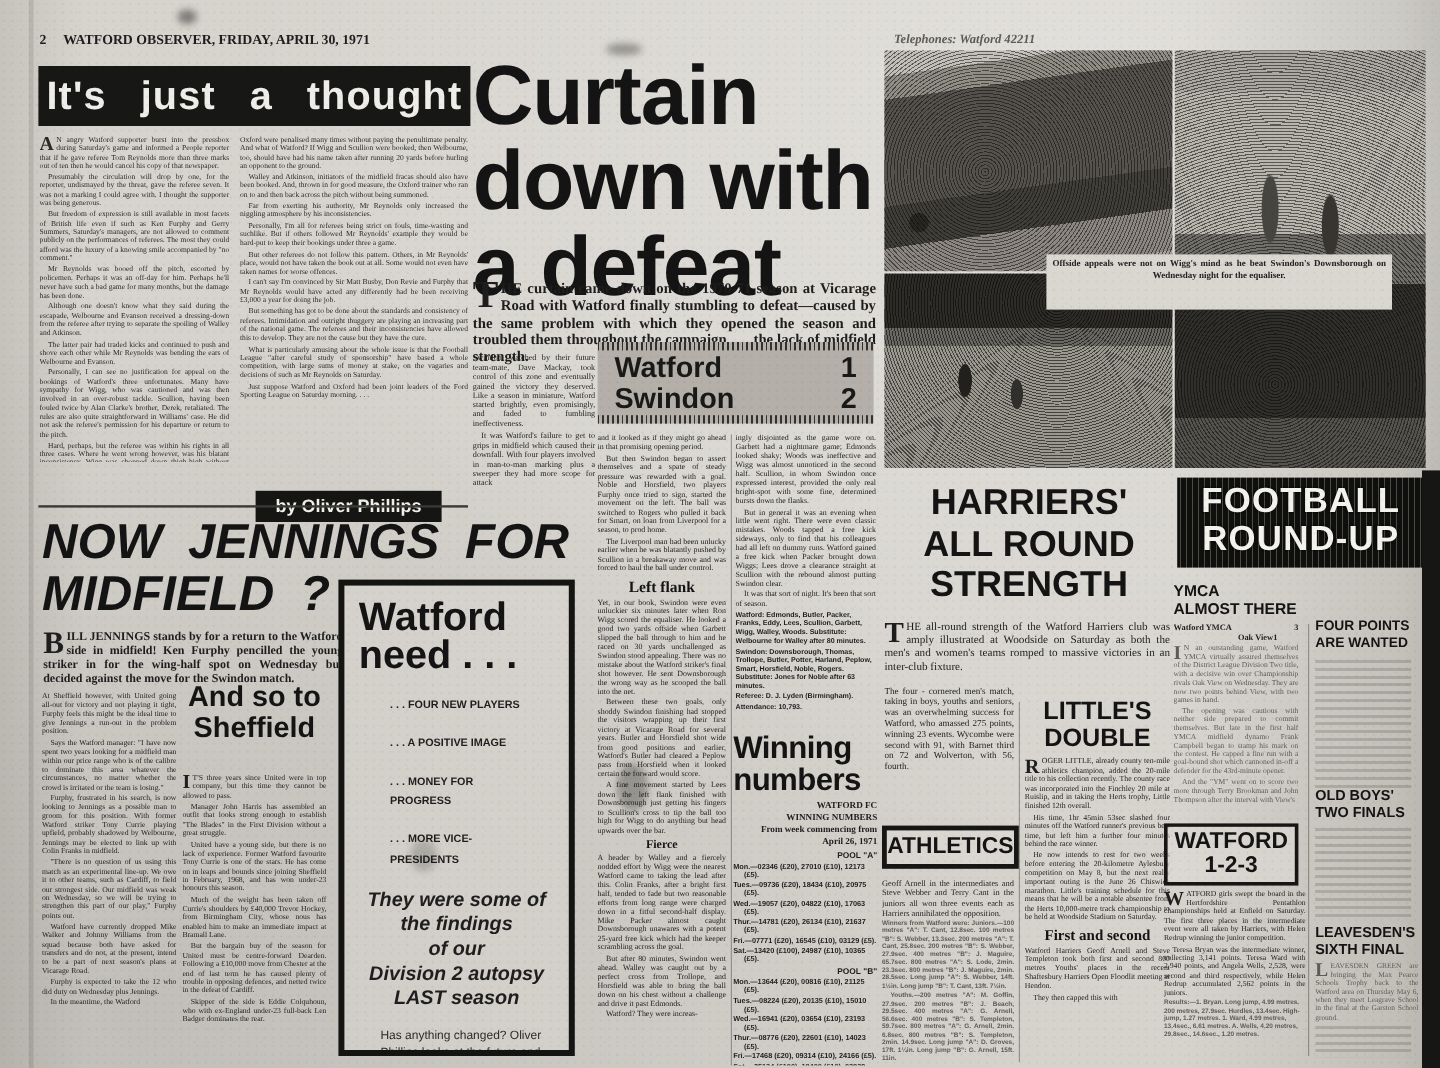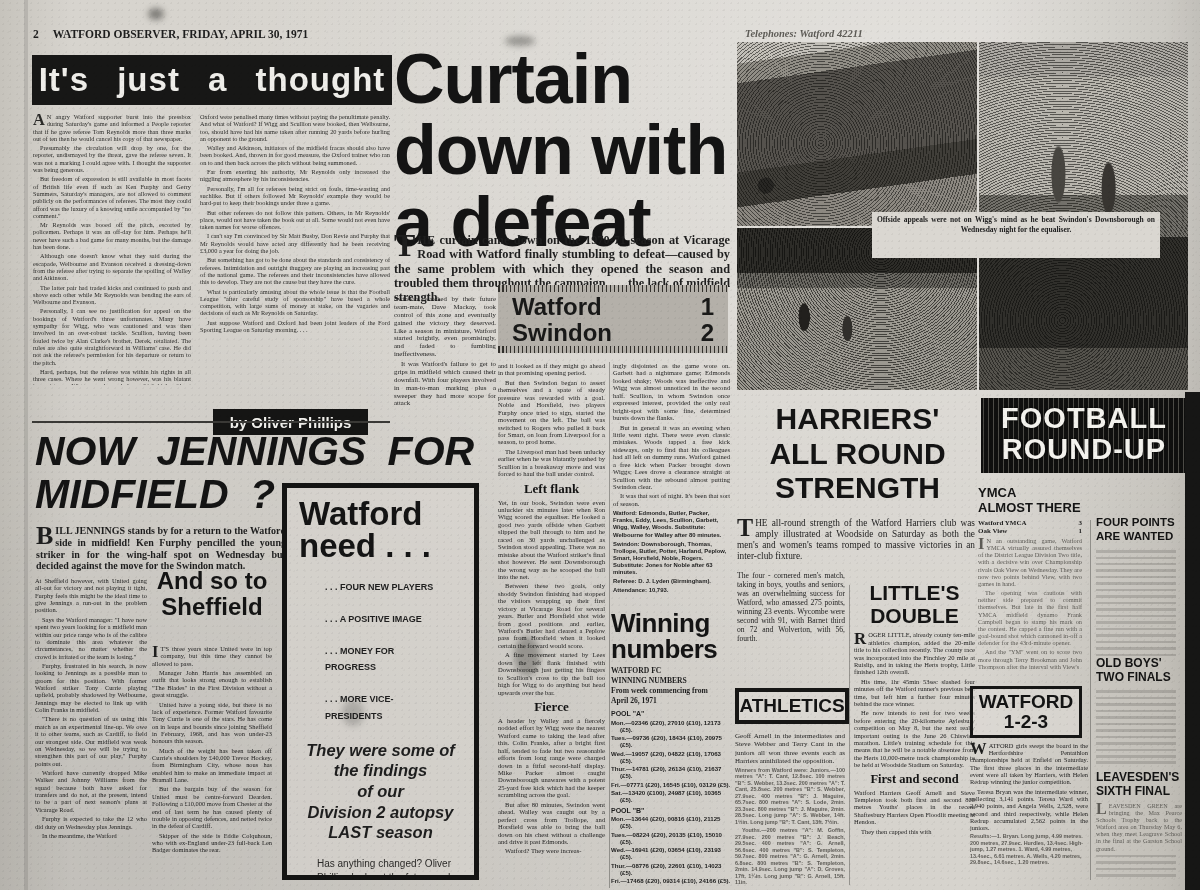--- a/index.html
+++ b/index.html
@@ -28,21 +28,21 @@
   .hr{height:2px;background:#3a3936}
   .vr{width:1px;background:rgba(45,45,42,.38)}
   .scorebox{background:#b4b0a9;padding:9px 14px 7px;}
   .scorebox:before,.scorebox:after{content:"";position:absolute;left:0;right:0;height:7px;
     background:repeating-linear-gradient(90deg,#33312d 0 1.5px,transparent 1.5px 4px);}
   .scorebox:before{top:0}.scorebox:after{bottom:0}
   .score-row{display:flex;justify-content:space-between;align-items:center;
     font:700 24px/1.1 "Liberation Sans",sans-serif;color:#191918}
   .smallbold p{font:700 5.9px/1.2 "Liberation Sans",sans-serif;margin:0 0 2px;text-align:left}
   .pool p{font:700 6.1px/1.15 "Liberation Sans",sans-serif;margin:0 0 1.5px;padding-left:9px;text-indent:-9px;text-align:left}
-  .wn-center{text-align:left;font:700 7.6px/1.3 "Liberation Serif",serif}
+  .wn-center{text-align:right;font:700 7.6px/1.3 "Liberation Serif",serif}
   .photo{filter:contrast(1.05)}
   .ph1{background:
      repeating-radial-gradient(circle at 35% 55%, rgba(18,18,16,.55) 0 .8px, transparent .8px 2.7px),
      radial-gradient(circle 14px at 12% 78%, #2c2b28 0 55%, transparent 60%),
      linear-gradient(172deg,#c0bdb6 0 10%,#908d86 10% 19%,#57544f 19% 60%,#43413c 60% 76%,#8b8881 76% 92%,#a3a099 92% 100%);}
   .ph2{background:
      radial-gradient(ellipse 9px 22px at 28% 55%, #262522 0 60%, transparent 65%),
      radial-gradient(ellipse 8px 20px at 46% 62%, #35332f 0 60%, transparent 65%),
      repeating-radial-gradient(circle at 60% 15%, rgba(14,14,12,.6) 0 .8px, transparent .8px 2.4px),
      linear-gradient(180deg,#31302c 0 28%,#6b6963 28% 37%,#9a978f 37% 100%);}
@@ -183,21 +183,21 @@
         <p>and it looked as if they might go ahead in that promising opening period.</p>
         <p>But then Swindon began to assert themselves and a spate of steady pressure was rewarded with a goal. Noble and Horsfield, two players Furphy once tried to sign, started the movement on the left. The ball was switched to Rogers who pulled it back for Smart, on loan from Liverpool for a season, to prod home.</p>
         <p>The Liverpool man had been unlucky earlier when he was blatantly pushed by Scullion in a breakaway move and was forced to haul the ball under control.</p>
       </div>
     <div class="hl" style="font-size:13px;text-align:center;margin:3px 0 2px;font-weight:700;font-family:'Liberation Serif',serif;">Left flank</div>
     <div class="bodytext" style="font-size:6.6px;line-height:1.13;">
         <p>Yet, in our book, Swindon were even unluckier six minutes later when Ron Wigg scored the equaliser. He looked a good two yards offside when Garbett slipped the ball through to him and he raced on 30 yards unchallenged as Swindon stood appealing. There was no mistake about the Watford striker's final shot however. He sent Downsborough the wrong way as he scooped the ball into the net.</p>
         <p>Between these two goals, only shoddy Swindon finishing had stopped the visitors wrapping up their first victory at Vicarage Road for several years. Butler and Horsfield shot wide from good positions and earlier, Watford's Butler had cleared a Peplow pass from Horsfield when it looked certain the forward would score.</p>
         <p>A fine movement started by Lees down the left flank finished with Downsborough just getting his fingers to Scullion's cross to tip the ball too high for Wigg to do anything but head upwards over the bar.</p>
       </div>
-    <div class="hl" style="font-size:13px;text-align:center;margin:3px 0 2px;font-weight:700;font-family:'Liberation Serif',serif;">Fierce</div>
+    <div class="hl" style="font-size:10px;text-align:center;margin:3px 0 2px;font-weight:700;font-family:'Liberation Serif',serif;">Fierce</div>
     <div class="bodytext" style="font-size:6.6px;line-height:1.13;">
         <p>A header by Walley and a fiercely nodded effort by Wigg were the nearest Watford came to taking the lead after this. Colin Franks, after a bright first half, tended to fade but two reasonable efforts from long range were charged down in a fitful second-half display. Mike Packer almost caught Downsborough unawares with a potent 25-yard free kick which had the keeper scrambling across the goal.</p>
         <p>But after 80 minutes, Swindon went ahead. Walley was caught out by a perfect cross from Trollope, and Horsfield was able to bring the ball down on his chest without a challenge and drive it past Edmonds.</p>
         <p>Watford? They were increas-</p>
       </div>
   </div>
   <div class="abs vr" style="left:609px;top:362px;height:526px;"></div>
   <div class="abs" style="left:613px;top:362px;width:117px;height:246px;overflow:hidden;">
     <div class="bodytext" style="font-size:6.6px;line-height:1.13;">
         <p>ingly disjointed as the game wore on. Garbett had a nightmare game; Edmonds looked shaky; Woods was ineffective and Wigg was almost unnoticed in the second half. Scullion, in whom Swindon once expressed interest, provided the only real bright-spot with some fine, determined bursts down the flanks.</p>
@@ -298,21 +298,21 @@
 
   <div class="abs" style="left:978px;top:486px;width:104px;height:200px;overflow:hidden;">
     <div class="hl" style="font-size:13px;line-height:1.15;">
       <div>YMCA</div>
       <div>ALMOST THERE</div>
     </div>
     <div style="display:flex;justify-content:space-between;font:700 7px 'Liberation Serif',serif;margin-top:3px;">
       <span>Watford YMCA</span>
       <span>3</span>
     </div>
-    <div style="display:flex;justify-content:space-between;font:700 7px 'Liberation Serif',serif;">
+    <div style="display:flex;justify-content:center;font:700 7px 'Liberation Serif',serif;margin-left:36px;">
       <span>Oak View</span>
       <span>1</span>
     </div>
     <div class="bodytext dc faded" style="font-size:6.3px;line-height:1.14;margin-top:2px;">
         <p>IN an outstanding game, Watford YMCA virtually assured themselves of the District League Division Two title, with a decisive win over Championship rivals Oak View on Wednesday. They are now two points behind View, with two games in hand.</p>
         <p>The opening was cautious with neither side prepared to commit themselves. But late in the first half YMCA midfield dynamo Frank Campbell began to stamp his mark on the contest. He capped a fine run with a goal-bound shot which cannoned in-off a defender for the 43rd-minute opener.</p>
         <p>And the "YM" went on to score two more through Terry Brookman and John Thompson after the interval with View's</p>
       </div>
   </div>
   <div class="abs vr" style="left:1090px;top:520px;height:360px;"></div>

